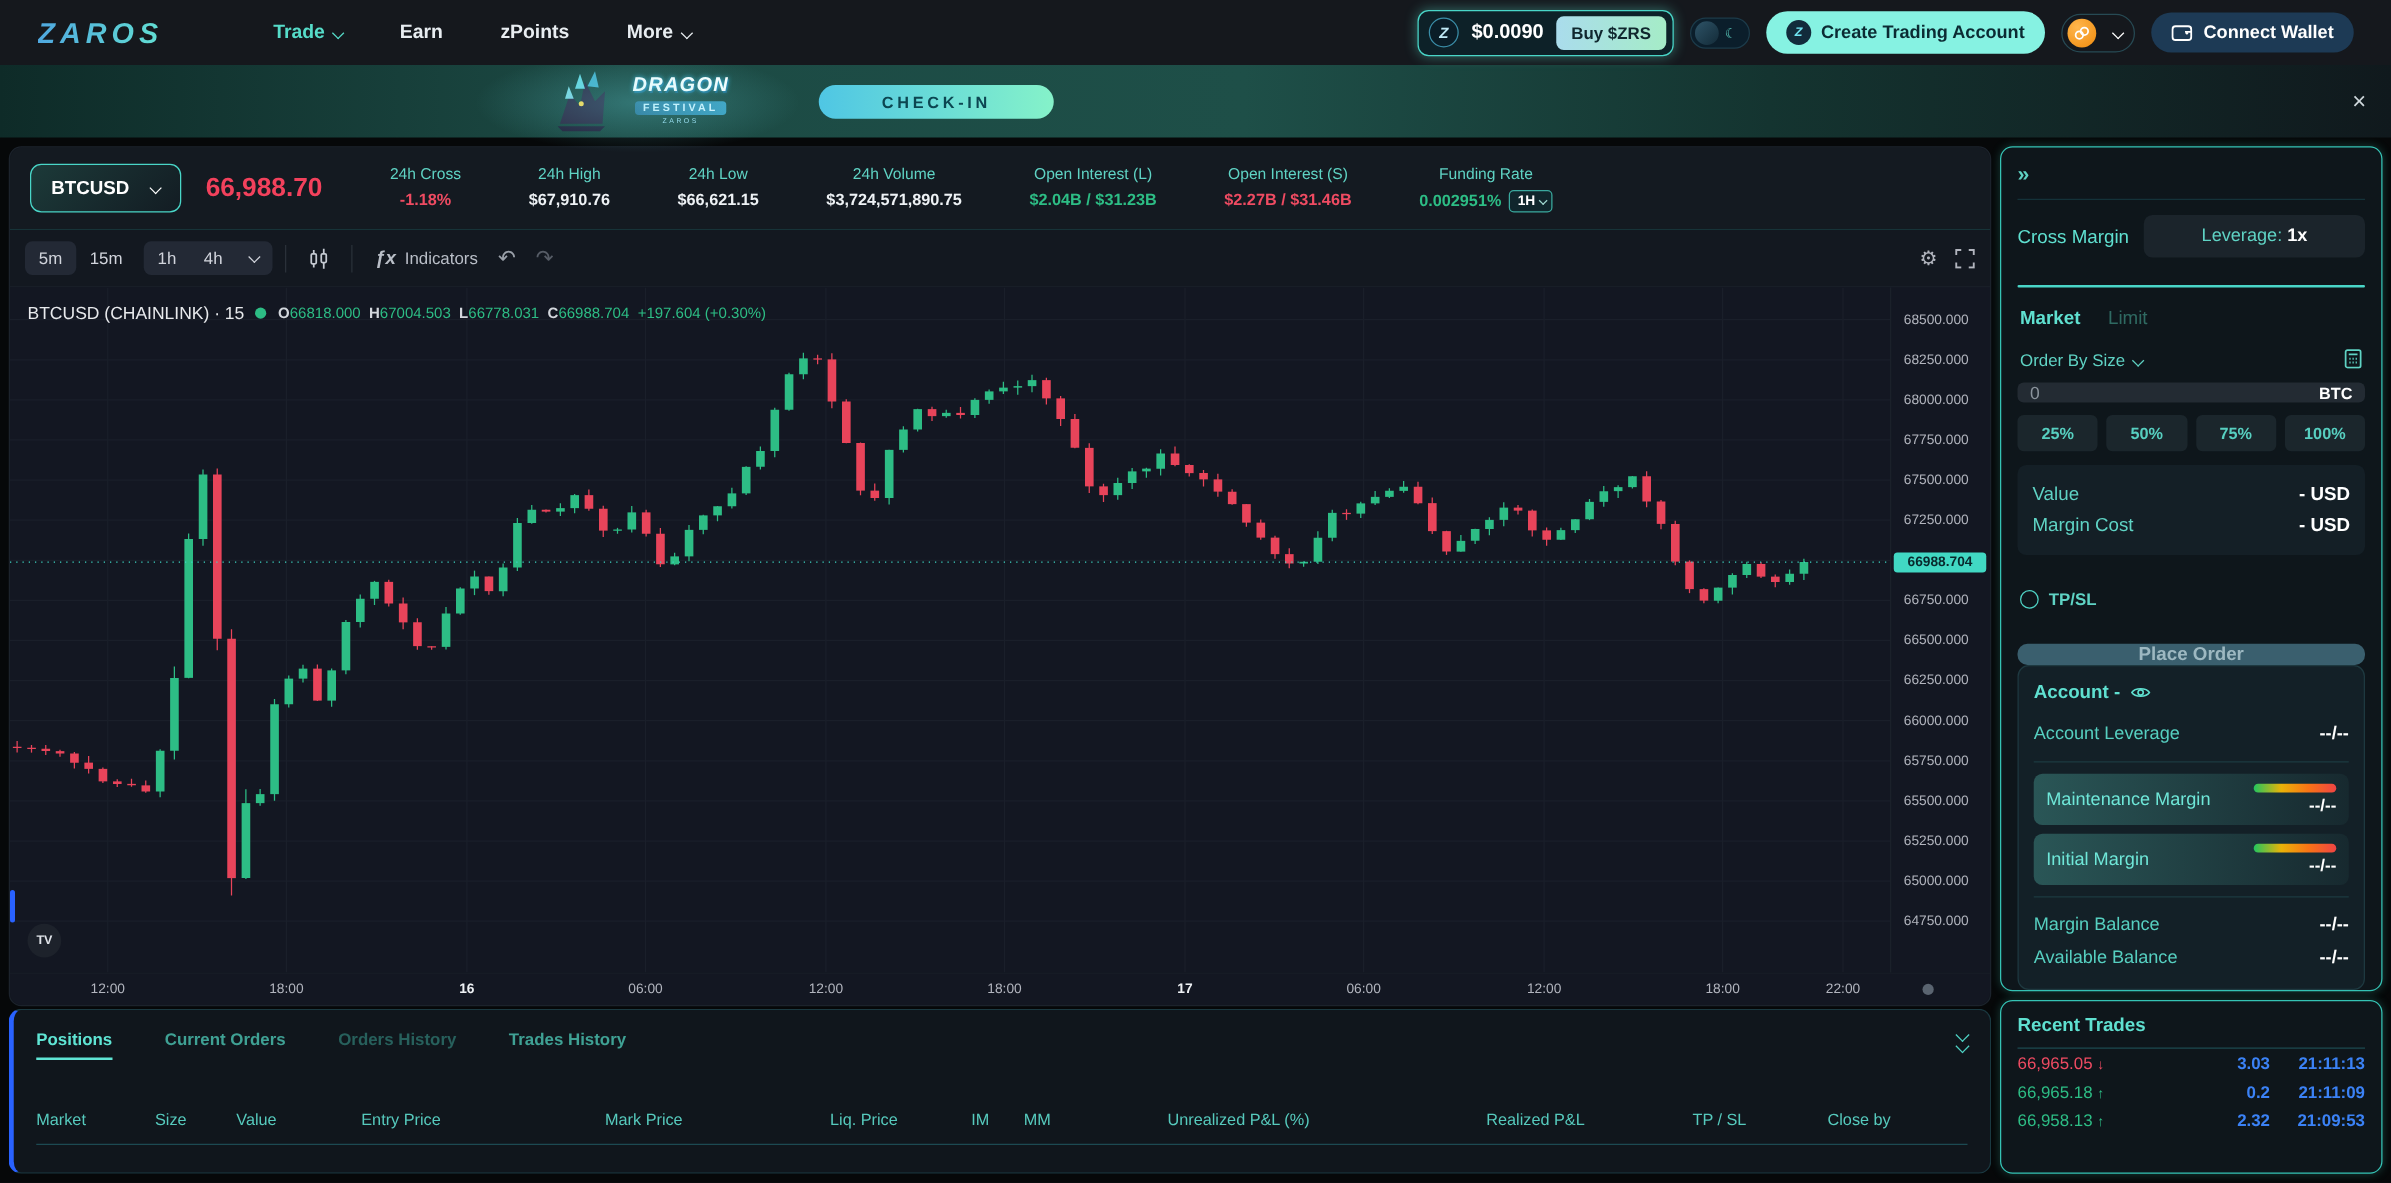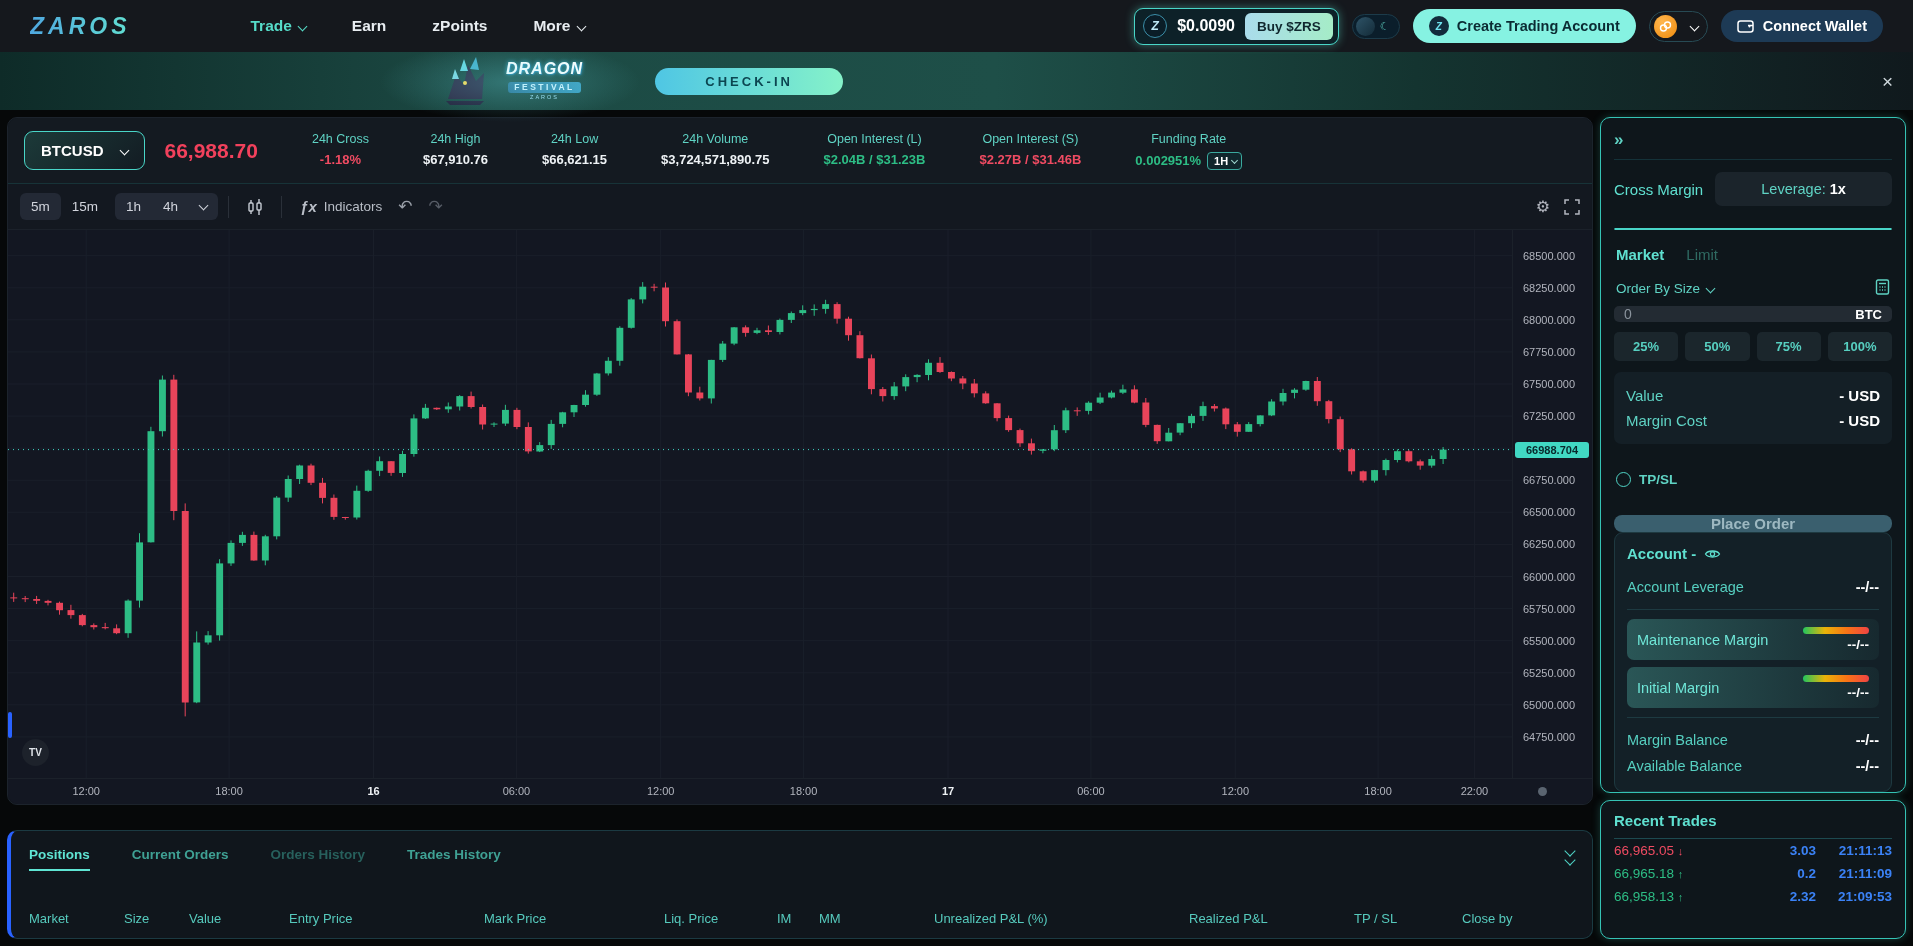--- a/index.html
+++ b/index.html
@@ -1,20 +1,20 @@
 <!DOCTYPE html>
 <html><head>
 <meta charset="utf-8">
 <style>
   *{box-sizing:border-box;margin:0;padding:0;font-family:"Liberation Sans",sans-serif}
   html,body{width:1913px;height:946px;overflow:hidden;background:#060809;color:#e8edf1}
   
   .topnav{height:52px;background:#15181d;display:flex;align-items:center;padding:0 30px;position:relative;z-index:5}
   .logo{font-weight:900;font-size:23px;letter-spacing:4px;background:linear-gradient(90deg,#4fa8e0,#62dfd2);-webkit-background-clip:text;background-clip:text;color:transparent;font-style:italic}
-  .nav{display:flex;gap:46px;margin-left:120px;align-items:center}
+  .nav{display:flex;gap:46px;margin-left:88px;align-items:center}
   .nav-item{font-size:15.5px;font-weight:700;color:#e8edf1;cursor:pointer;display:flex;align-items:center}
   .nav-item.active{color:#56dcc9}
   .chev{display:inline-block;width:7px;height:7px;border-right:1.7px solid currentColor;border-bottom:1.7px solid currentColor;transform:rotate(45deg);margin-left:7px;vertical-align:2px}
   .nav-right{margin-left:auto;display:flex;align-items:center;gap:13px}
   .price-widget{display:flex;align-items:center;gap:10px;background:#0d2128;border:1px solid #49d6c8;border-radius:9px;padding:4px 5px 4px 8px;box-shadow:0 0 10px rgba(90,225,205,.45)}
   .coin-ic{width:24px;height:24px;border-radius:50%;background:#0a1d27;border:1px solid #3b8ea8;display:flex;align-items:center;justify-content:center;color:#bfe9f5;font-size:12px;font-weight:900;font-style:italic}
   .zrs-price{font-size:16px;font-weight:800;color:#fff}
   .buy-zrs{background:linear-gradient(90deg,#aadcec,#a5ecc7);color:#10272e;font-size:13.5px;font-weight:700;border:none;border-radius:6px;padding:6px 12px;cursor:pointer}
   .theme-toggle{width:48px;height:25px;border-radius:13px;background:#0b1e2b;border:1px solid #1c3b4a;position:relative;cursor:pointer;display:flex;align-items:center}
   .theme-knob{width:19px;height:19px;border-radius:50%;background:linear-gradient(135deg,#2e5367,#132b38);margin-left:3px}
@@ -30,21 +30,21 @@
   .mascot{margin-left:438px;flex:none}
   .fest-logo{margin-left:14px;text-align:center;line-height:1;flex:none}
   .fest-top{font-size:16px;font-weight:900;font-style:italic;letter-spacing:1px;color:#fff;text-shadow:0 0 4px #3fc0e8,1px 1px 0 #1b5f7e}
   .fest-bottom{margin-top:2px;font-size:8.5px;font-weight:800;letter-spacing:2.5px;color:#d9f4ff;background:linear-gradient(90deg,#2a6f93,#3b9ec0);border-radius:3px;padding:1px 6px;display:inline-block}
   .fest-sub{font-size:5.5px;letter-spacing:2px;color:#9fdcef;margin-top:2px}
   .banner-title{margin-left:66px;font-size:22px;font-weight:900;font-style:italic;letter-spacing:8px;color:#fff;text-shadow:0 2px 3px rgba(0,0,0,.45);white-space:nowrap}
   .checkin{margin-left:72px;width:188px;height:27px;border:none;border-radius:999px;background:linear-gradient(90deg,#4fc6e4,#85f2c9);color:#0c4651;font-size:13px;font-weight:800;letter-spacing:3px;cursor:pointer}
   .banner-close{margin-left:auto;margin-right:20px;color:#cfd8dc;font-size:19px;cursor:pointer;line-height:1}
   
   .main{display:flex;gap:7px;padding:7px;height:836px}
-  .left-col{flex:1;display:flex;flex-direction:column;gap:25px;min-width:0}
+  .left-col{flex:1;display:flex;flex-direction:column;gap:2px;min-width:0}
   .right-col{width:306px;flex:none;display:flex;flex-direction:column;gap:7px}
   .card{background:#12171e;border:1px solid #1c232c;border-radius:10px}
   
   .stats-bar{height:66px;display:flex;align-items:center;padding:0 16px;border-bottom:1px solid #173338;border-radius:10px 10px 0 0;background:#141a21}
   .symbol-chip{display:flex;align-items:center;gap:10px;border:1px solid #49d6c8;border-radius:9px;background:linear-gradient(135deg,#1c3a39,#131c23);padding:10px 16px;font-size:15px;font-weight:800;color:#fff;cursor:pointer}
   .last-price{margin-left:20px;font-size:21px;font-weight:800;color:#f2415c}
   .stat{text-align:center;margin-left:54px}
   .stat-label{font-size:12.5px;color:#5fd3c4;margin-bottom:6px;white-space:nowrap}
   .stat-value{font-size:13px;font-weight:700;white-space:nowrap;display:flex;align-items:center;justify-content:center;gap:6px}
   .v-white{color:#eef2f5}.v-red{color:#ef4b62}.v-green{color:#2dbd85}
@@ -265,20 +265,31 @@
         <div class="tb-ic redo">↷</div>
         <div class="tb-right">
           <span style="font-size:16px;cursor:pointer">⚙</span>
           <svg width="16" height="16" viewBox="0 0 16 16" style="cursor:pointer">
               <path d="M1 5V1h4M11 1h4v4M15 11v4h-4M5 15H1v-4" fill="none" stroke="#b2b5be" stroke-width="1.5"></path>
             </svg>
         </div>
       </div>
 
       <div class="chart-wrap">
+        <div class="legend">
+          <span class="legend-sym">BTCUSD (CHAINLINK) · 15</span>
+          <span class="legend-dot"></span>
+          <span class="ohlc">
+            <b>O</b><span class="g">66818.000</span>&nbsp;
+            <b>H</b><span class="g">67004.503</span>&nbsp;
+            <b>L</b><span class="g">66778.031</span>&nbsp;
+            <b>C</b><span class="g">66988.704</span>&nbsp;
+            <span class="g">+197.604 (+0.30%)</span>
+          </span>
+        </div>
         <svg id="candles" class="chart-svg" width="1504" height="548">
             <line x1="0" x2="1504" y1="25.7" y2="25.7" stroke="#1a1f2a"></line>
             <line x1="0" x2="1504" y1="57.8" y2="57.8" stroke="#1a1f2a"></line>
             <line x1="0" x2="1504" y1="89.8" y2="89.8" stroke="#1a1f2a"></line>
             <line x1="0" x2="1504" y1="121.9" y2="121.9" stroke="#1a1f2a"></line>
             <line x1="0" x2="1504" y1="154.0" y2="154.0" stroke="#1a1f2a"></line>
             <line x1="0" x2="1504" y1="186.1" y2="186.1" stroke="#1a1f2a"></line>
             <line x1="0" x2="1504" y1="218.2" y2="218.2" stroke="#1a1f2a"></line>
             <line x1="0" x2="1504" y1="250.3" y2="250.3" stroke="#1a1f2a"></line>
             <line x1="0" x2="1504" y1="282.3" y2="282.3" stroke="#1a1f2a"></line>

